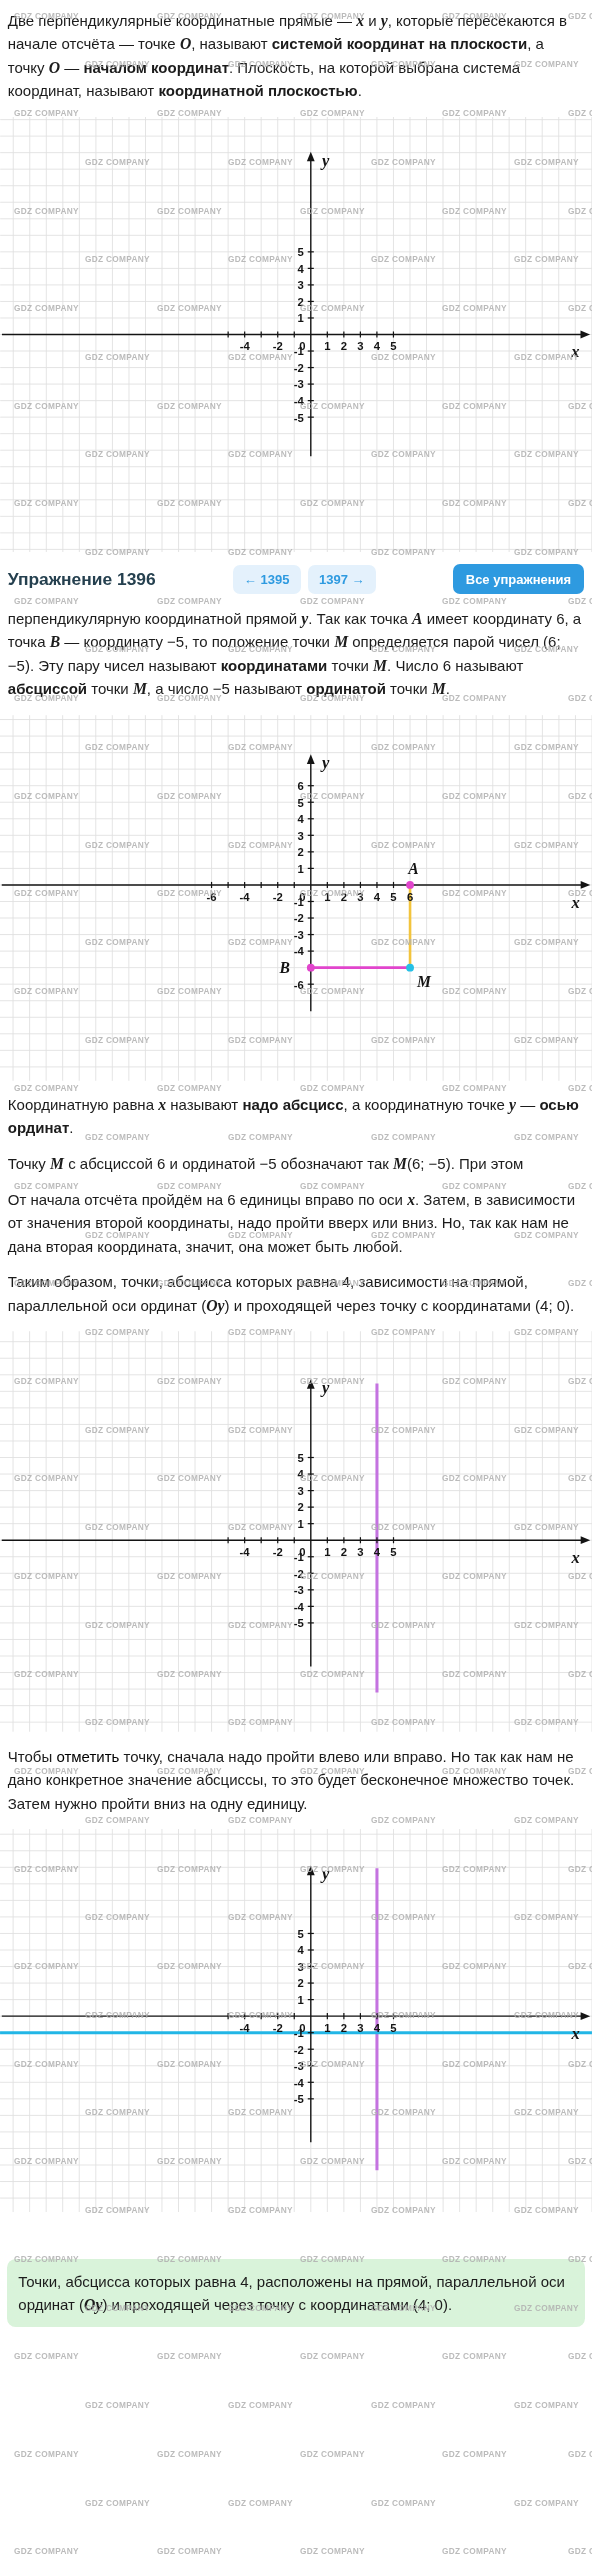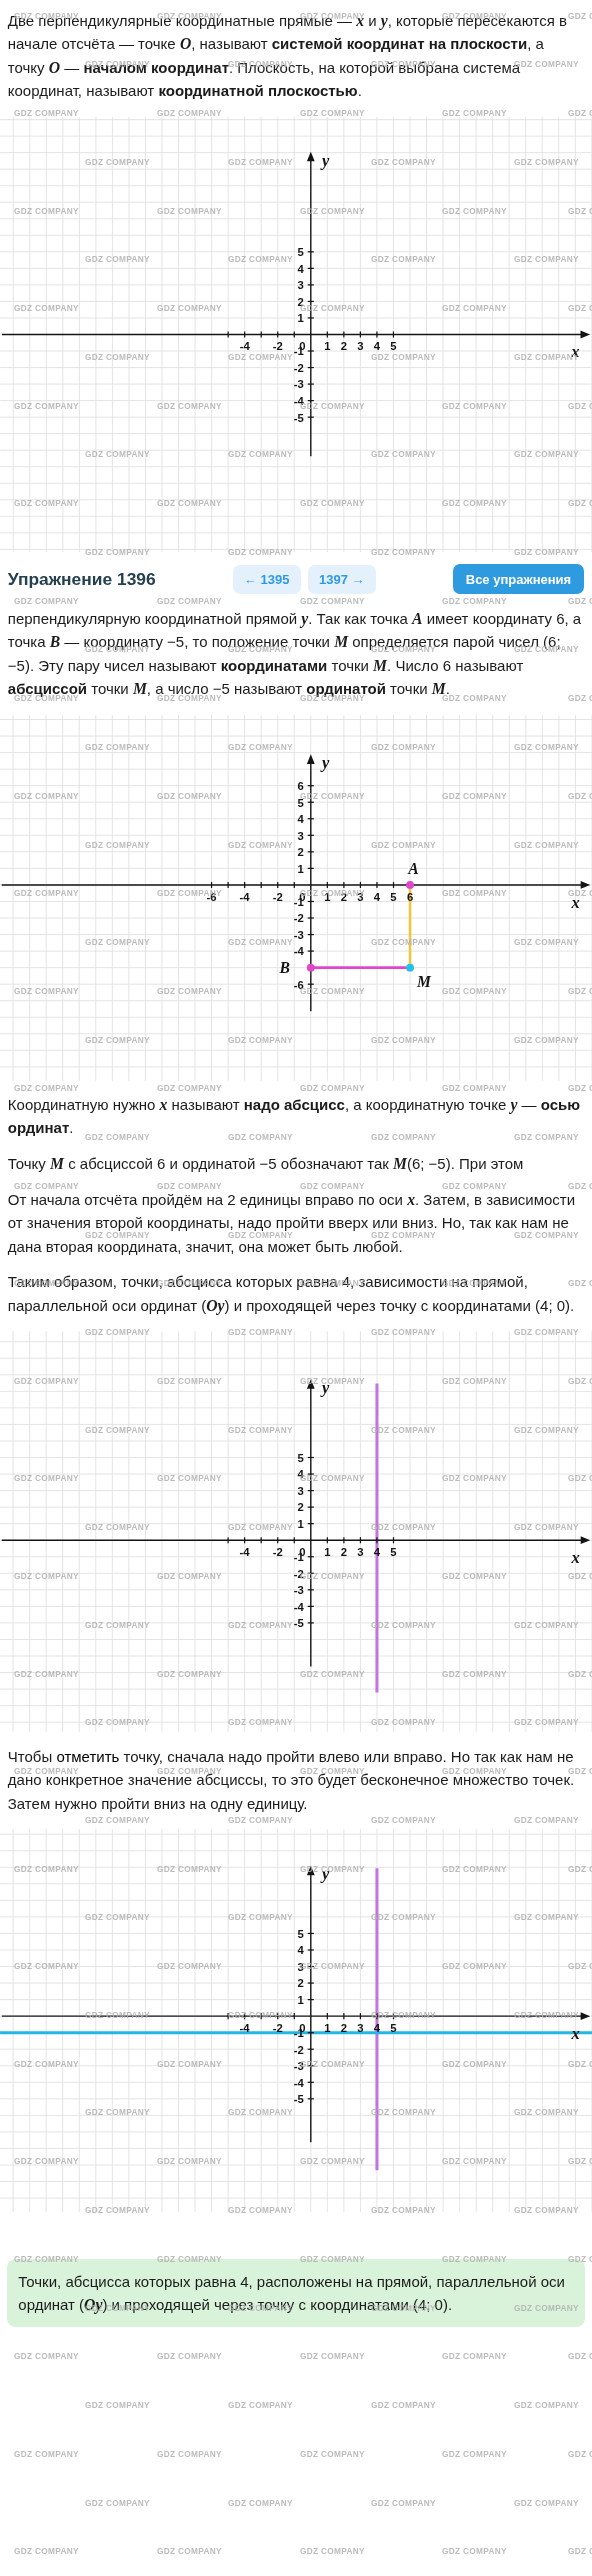--- a/index.html
+++ b/index.html
@@ -520,23 +520,23 @@
         <text x="370" y="61" class="axis-letter" text-anchor="start">y</text>
         <circle cx="471" cy="195" r="4.5" fill="#e145cc"></circle>
         <text x="475" y="183" class="point-label" text-anchor="middle">A</text>
         <circle cx="357" cy="290" r="4.5" fill="#e145cc"></circle>
         <text x="327" y="296" class="point-label" text-anchor="middle">B</text>
         <circle cx="471" cy="290" r="4.5" fill="#25c0e6"></circle>
         <text x="487" y="312" class="point-label" text-anchor="middle">M</text>
       </svg>
   </figure>
 
-  <p class="para"><span>Координатную нужно </span><span class="rs-i">x</span><span> называют </span><span class="rs-b">надо абсцисс</span><span>, а координатную точке </span><span class="rs-i">y</span><span> — </span><span class="rs-b">осью ординат</span><span>.</span></p>
+  <p class="para"><span>Координатную равна </span><span class="rs-i">x</span><span> называют </span><span class="rs-b">надо абсцисс</span><span>, а координатную точке </span><span class="rs-i">y</span><span> — </span><span class="rs-b">осью ординат</span><span>.</span></p>
   <p class="para"><span>Точку </span><span class="rs-i">M</span><span> с абсциссой 6 и ординатой −5 обозначают так </span><span class="rs-i">M</span><span>(6; −5). При этом</span></p>
-  <p class="para"><span>От начала отсчёта пройдём на 2 единицы вправо по оси </span><span class="rs-i">x</span><span>. Затем, в зависимости от значения второй координаты, надо пройти вверх или вниз. Но, так как нам не дана вторая координата, значит, она может быть любой.</span></p>
+  <p class="para"><span>От начала отсчёта пройдём на 6 единицы вправо по оси </span><span class="rs-i">x</span><span>. Затем, в зависимости от значения второй координаты, надо пройти вверх или вниз. Но, так как нам не дана вторая координата, значит, она может быть любой.</span></p>
   <p class="para"><span>Таким образом, точки, абсцисса которых равна 4, зависимости на прямой, параллельной оси ординат (</span><span class="rs-i">Oy</span><span>) и проходящей через точку с координатами (4; 0).</span></p>
 
   <figure class="graph">
     <svg width="592" height="401" viewBox="0 0 680 460">
         <g>
           <line x1="15" y1="0" x2="15" y2="460" stroke="#e0e0e0" stroke-width="1"></line>
           <line x1="34" y1="0" x2="34" y2="460" stroke="#e0e0e0" stroke-width="1"></line>
           <line x1="53" y1="0" x2="53" y2="460" stroke="#e0e0e0" stroke-width="1"></line>
           <line x1="72" y1="0" x2="72" y2="460" stroke="#e0e0e0" stroke-width="1"></line>
           <line x1="91" y1="0" x2="91" y2="460" stroke="#e0e0e0" stroke-width="1"></line>

